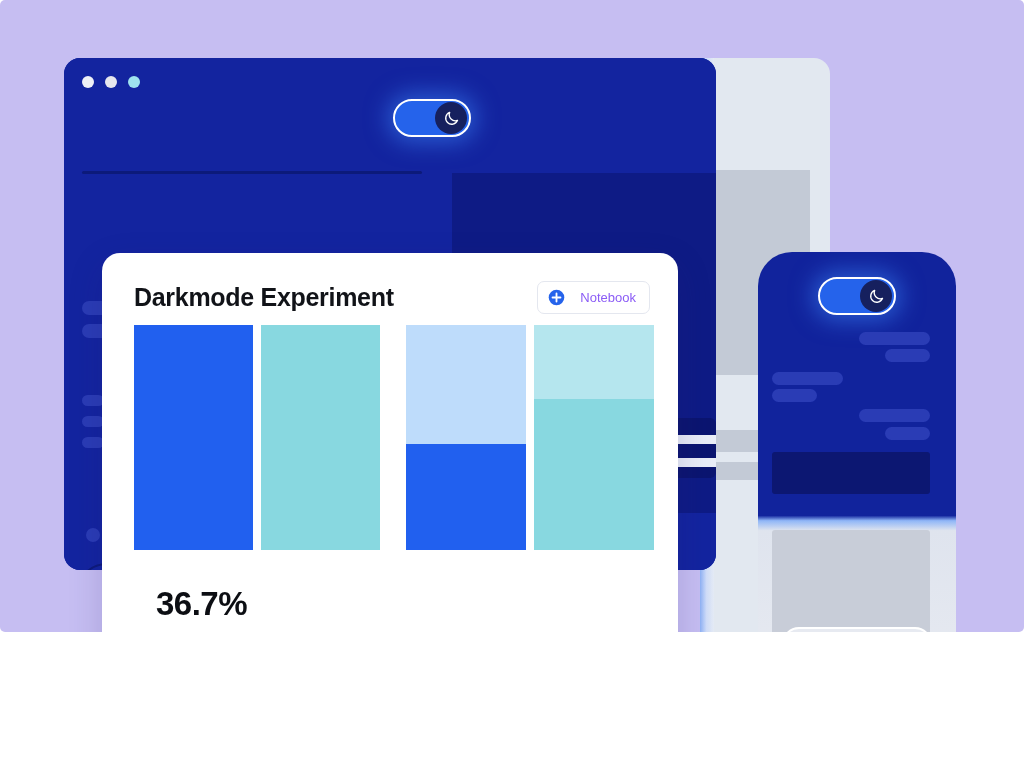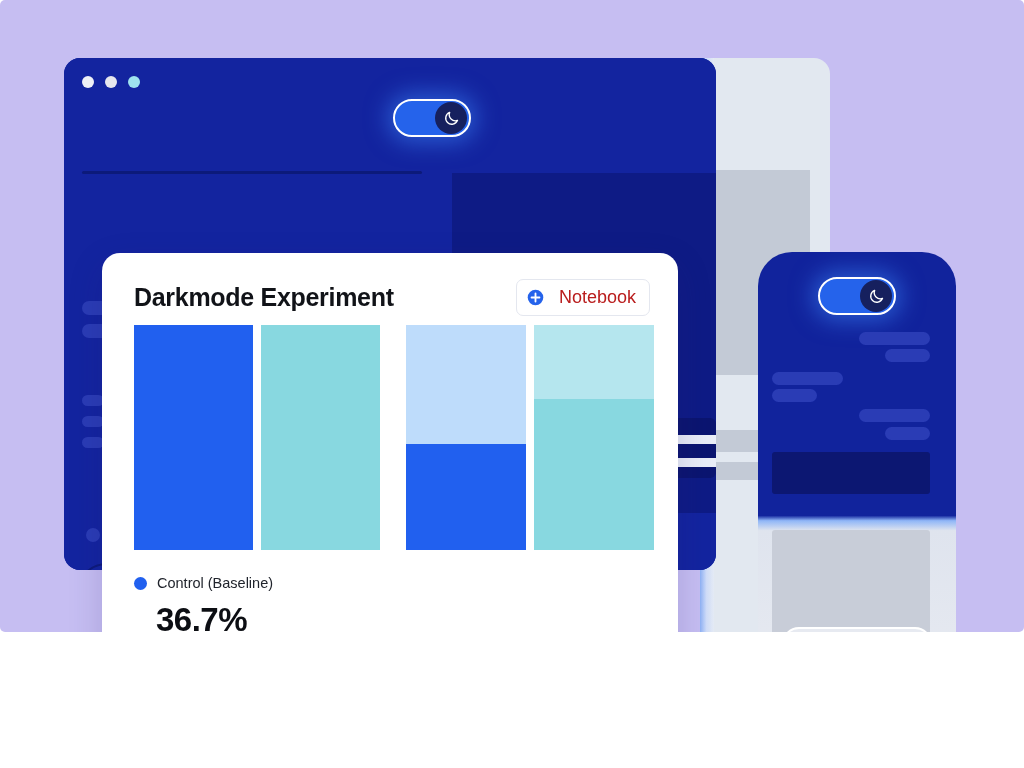--- a/index.html
+++ b/index.html
@@ -307,22 +307,22 @@
     align-items: center;
     gap: 7px;
     box-sizing: border-box;
     padding: 7px 13px 7px 10px;
     border: 1px solid #e4e7ef;
     border-radius: 7px;
     background: #ffffff;
     cursor: pointer;
   }
   .notebook-label {
-    font-size: 18px;
-    color: #b91c1c;
+    font-size: 13px;
+    color: #8b5cf6;
     white-space: nowrap;
     margin-left: 8px;
   }
 
   
   .chart {
     position: absolute;
     left: 32px;
     top: 72px;
     width: 520px;
@@ -483,22 +483,18 @@
         </div>
         <div class="bar">
           <div class="seg" style="height: 33%; background: rgb(181, 230, 238);"></div>
           <div class="seg" style="height: 67%; background: rgb(136, 216, 224);"></div>
         </div>
       </div>
     </div>
 
     <div class="legend">
       <div class="leg-col">
-        <div class="leg-row">
-          <span class="leg-swatch" style="background: rgb(33, 96, 239);"></span>
-          <span class="leg-label">Control (Baseline)</span>
-        </div>
         <div class="leg-value">36.7%</div>
       </div>
     </div>
 
   </div>
 </div>
 
 </body></html>

